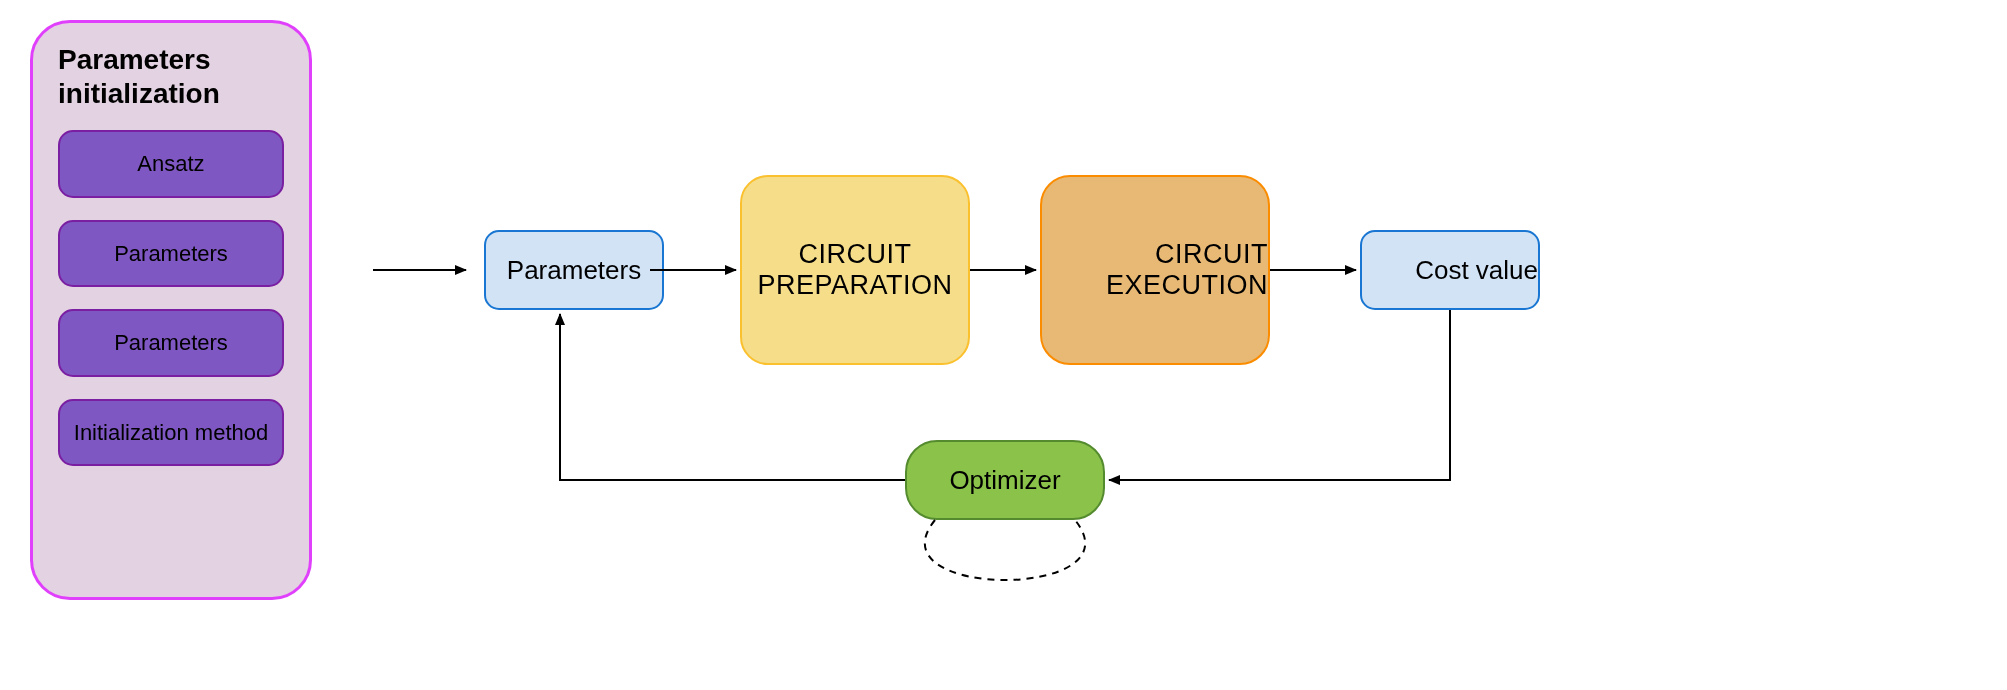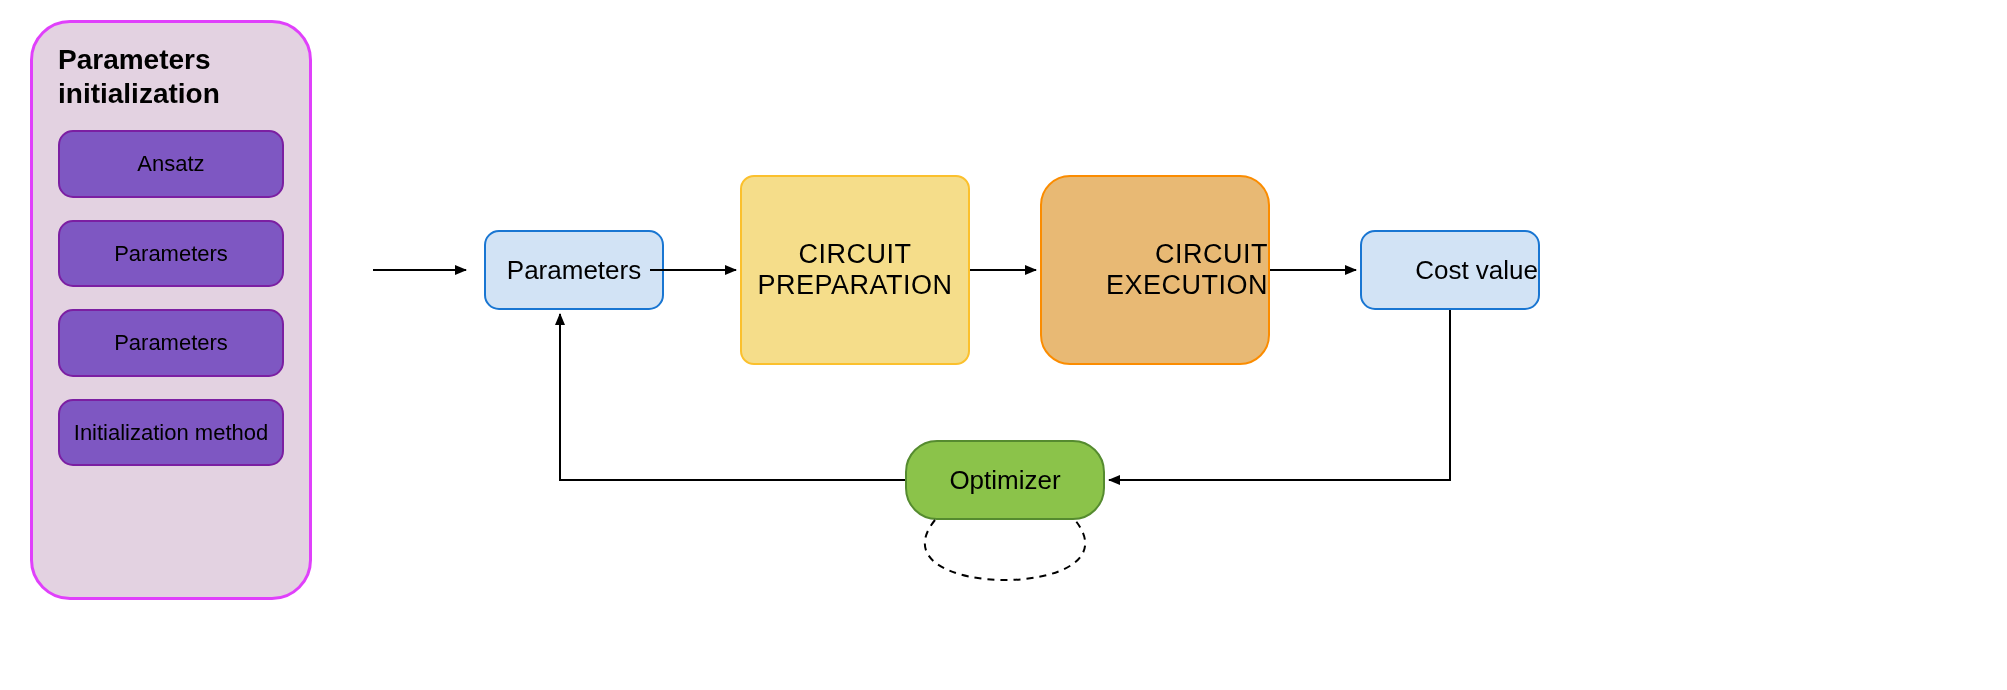--- a/index.html
+++ b/index.html
@@ -62,21 +62,21 @@
     border: 2px solid #1976d2;
     border-radius: 15px;
   }
   .node-prep {
     left: 740px;
     top: 175px;
     width: 230px;
     height: 190px;
     background: #f5dd8a;
     border: 2px solid #fbc02d;
-    border-radius: 14px;
+    border-radius: 28px;
     font-size: 27px;
     letter-spacing: 0.5px;
   }
   .node-exec {
     left: 1040px;
     top: 175px;
     width: 230px;
     height: 190px;
     background: #e8b974;
     border: 2px solid #fb8c00;

